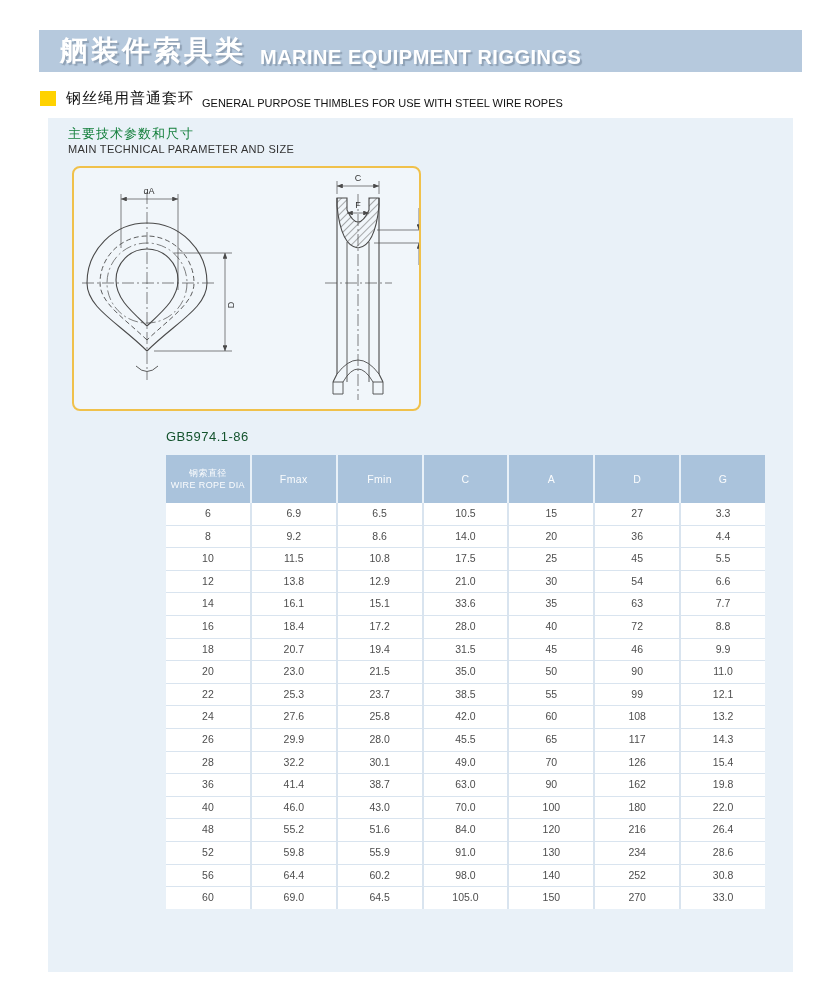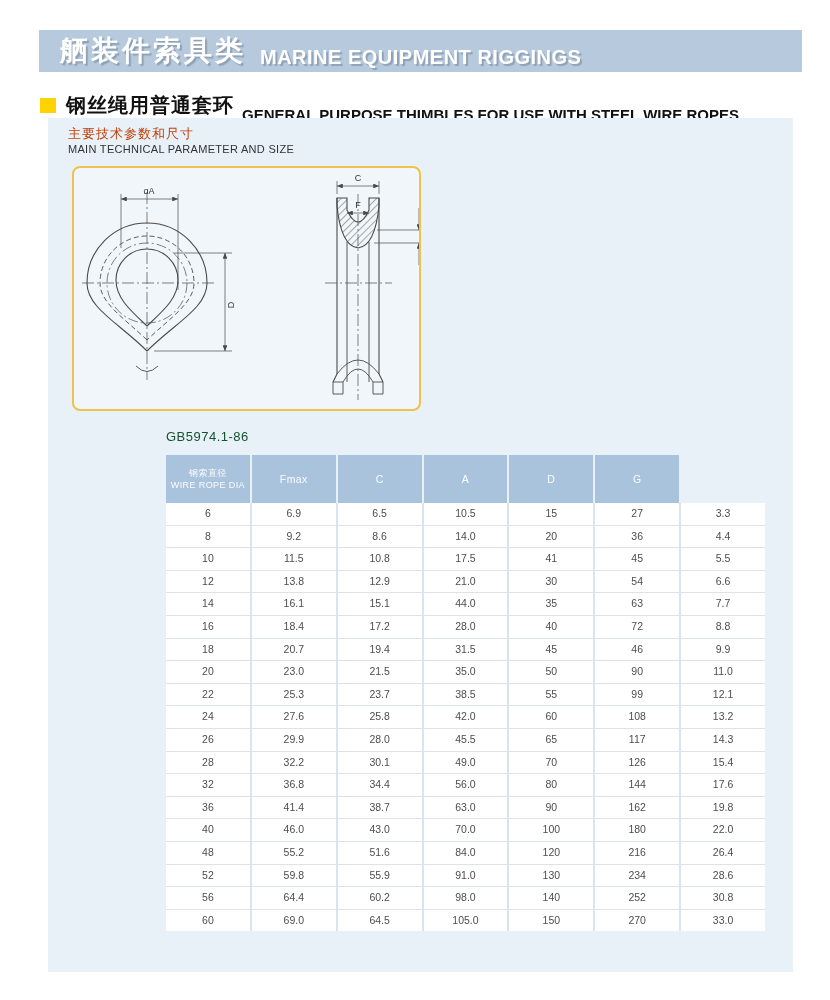--- a/index.html
+++ b/index.html
@@ -21,27 +21,27 @@
     text-shadow:2px 2px 1px #8fa1b5; white-space:nowrap;
   }
   .banner-en {
     font-size:20px; font-weight:bold; color:#ffffff; margin-left:14px; margin-top:12px;
     letter-spacing:0.5px; text-shadow:2px 2px 1px #8fa1b5; white-space:nowrap;
   }
 
   
   .section-row { position:absolute; left:40px; top:88px; display:flex; align-items:center; }
   .bullet { width:16px; height:15px; background:#ffd200; margin-right:10px; }
-  .section-zh { font-size:20px; font-weight:bold; color:#111; letter-spacing:1px; white-space:nowrap; }
-  .section-en { font-size:15px; font-weight:bold; color:#111; margin-left:8px; margin-top:18px; white-space:nowrap; }
+  .section-zh { font-size:15px; font-weight:normal; color:#111; letter-spacing:1px; white-space:nowrap; }
+  .section-en { font-size:11px; font-weight:normal; color:#111; margin-left:8px; margin-top:9px; white-space:nowrap; }
 
   
   .content-bg { position:absolute; left:48px; top:118px; width:745px; height:854px; background:#e9f1f8; }
 
-  .param-zh { position:absolute; left:68px; top:125px; font-size:13px; color:#c2410c; letter-spacing:1px; }
+  .param-zh { position:absolute; left:68px; top:125px; font-size:13px; color:#15803d; letter-spacing:1px; }
   .param-en { position:absolute; left:68px; top:143px; font-size:11px; color:#333; letter-spacing:0.3px; }
 
   
   .draw-box {
     position:absolute; left:72px; top:166px; width:349px; height:245px;
     background:#f1f6fa; border:2px solid #f0c14b; border-radius:8px; box-sizing:border-box;
   }
 
   .std-code { position:absolute; left:166px; top:429px; font-size:13px; color:#14532d; letter-spacing:0.5px; }
 
@@ -147,20 +147,21 @@
 
   <div class="std-code">GB5974.1-86</div>
 
   <div class="tbl">
     <div class="t-head">
       <div class="t-hcell">
         <span class="small">钢索直径</span>
         <span class="small">WIRE ROPE DIA</span>
       </div>
       <div class="t-hcell">Fmax</div>
+      <div class="t-hcell">Fmin</div>
       <div class="t-hcell">C</div>
       <div class="t-hcell">A</div>
       <div class="t-hcell">D</div>
       <div class="t-hcell">G</div>
     </div>
     <div class="t-body">
         <div class="t-row">
           <div class="t-cell">6</div>
           <div class="t-cell">6.9</div>
           <div class="t-cell">6.5</div>
@@ -176,38 +177,38 @@
           <div class="t-cell">14.0</div>
           <div class="t-cell">20</div>
           <div class="t-cell">36</div>
           <div class="t-cell">4.4</div>
         </div>
         <div class="t-row">
           <div class="t-cell">10</div>
           <div class="t-cell">11.5</div>
           <div class="t-cell">10.8</div>
           <div class="t-cell">17.5</div>
-          <div class="t-cell">41</div>
+          <div class="t-cell">25</div>
           <div class="t-cell">45</div>
           <div class="t-cell">5.5</div>
         </div>
         <div class="t-row">
           <div class="t-cell">12</div>
           <div class="t-cell">13.8</div>
           <div class="t-cell">12.9</div>
           <div class="t-cell">21.0</div>
           <div class="t-cell">30</div>
           <div class="t-cell">54</div>
           <div class="t-cell">6.6</div>
         </div>
         <div class="t-row">
           <div class="t-cell">14</div>
           <div class="t-cell">16.1</div>
           <div class="t-cell">15.1</div>
-          <div class="t-cell">44.0</div>
+          <div class="t-cell">33.6</div>
           <div class="t-cell">35</div>
           <div class="t-cell">63</div>
           <div class="t-cell">7.7</div>
         </div>
         <div class="t-row">
           <div class="t-cell">16</div>
           <div class="t-cell">18.4</div>
           <div class="t-cell">17.2</div>
           <div class="t-cell">28.0</div>
           <div class="t-cell">40</div>
@@ -262,29 +263,20 @@
         <div class="t-row">
           <div class="t-cell">28</div>
           <div class="t-cell">32.2</div>
           <div class="t-cell">30.1</div>
           <div class="t-cell">49.0</div>
           <div class="t-cell">70</div>
           <div class="t-cell">126</div>
           <div class="t-cell">15.4</div>
         </div>
         <div class="t-row">
-          <div class="t-cell">32</div>
-          <div class="t-cell">36.8</div>
-          <div class="t-cell">34.4</div>
-          <div class="t-cell">56.0</div>
-          <div class="t-cell">80</div>
-          <div class="t-cell">144</div>
-          <div class="t-cell">17.6</div>
-        </div>
-        <div class="t-row">
           <div class="t-cell">36</div>
           <div class="t-cell">41.4</div>
           <div class="t-cell">38.7</div>
           <div class="t-cell">63.0</div>
           <div class="t-cell">90</div>
           <div class="t-cell">162</div>
           <div class="t-cell">19.8</div>
         </div>
         <div class="t-row">
           <div class="t-cell">40</div>

